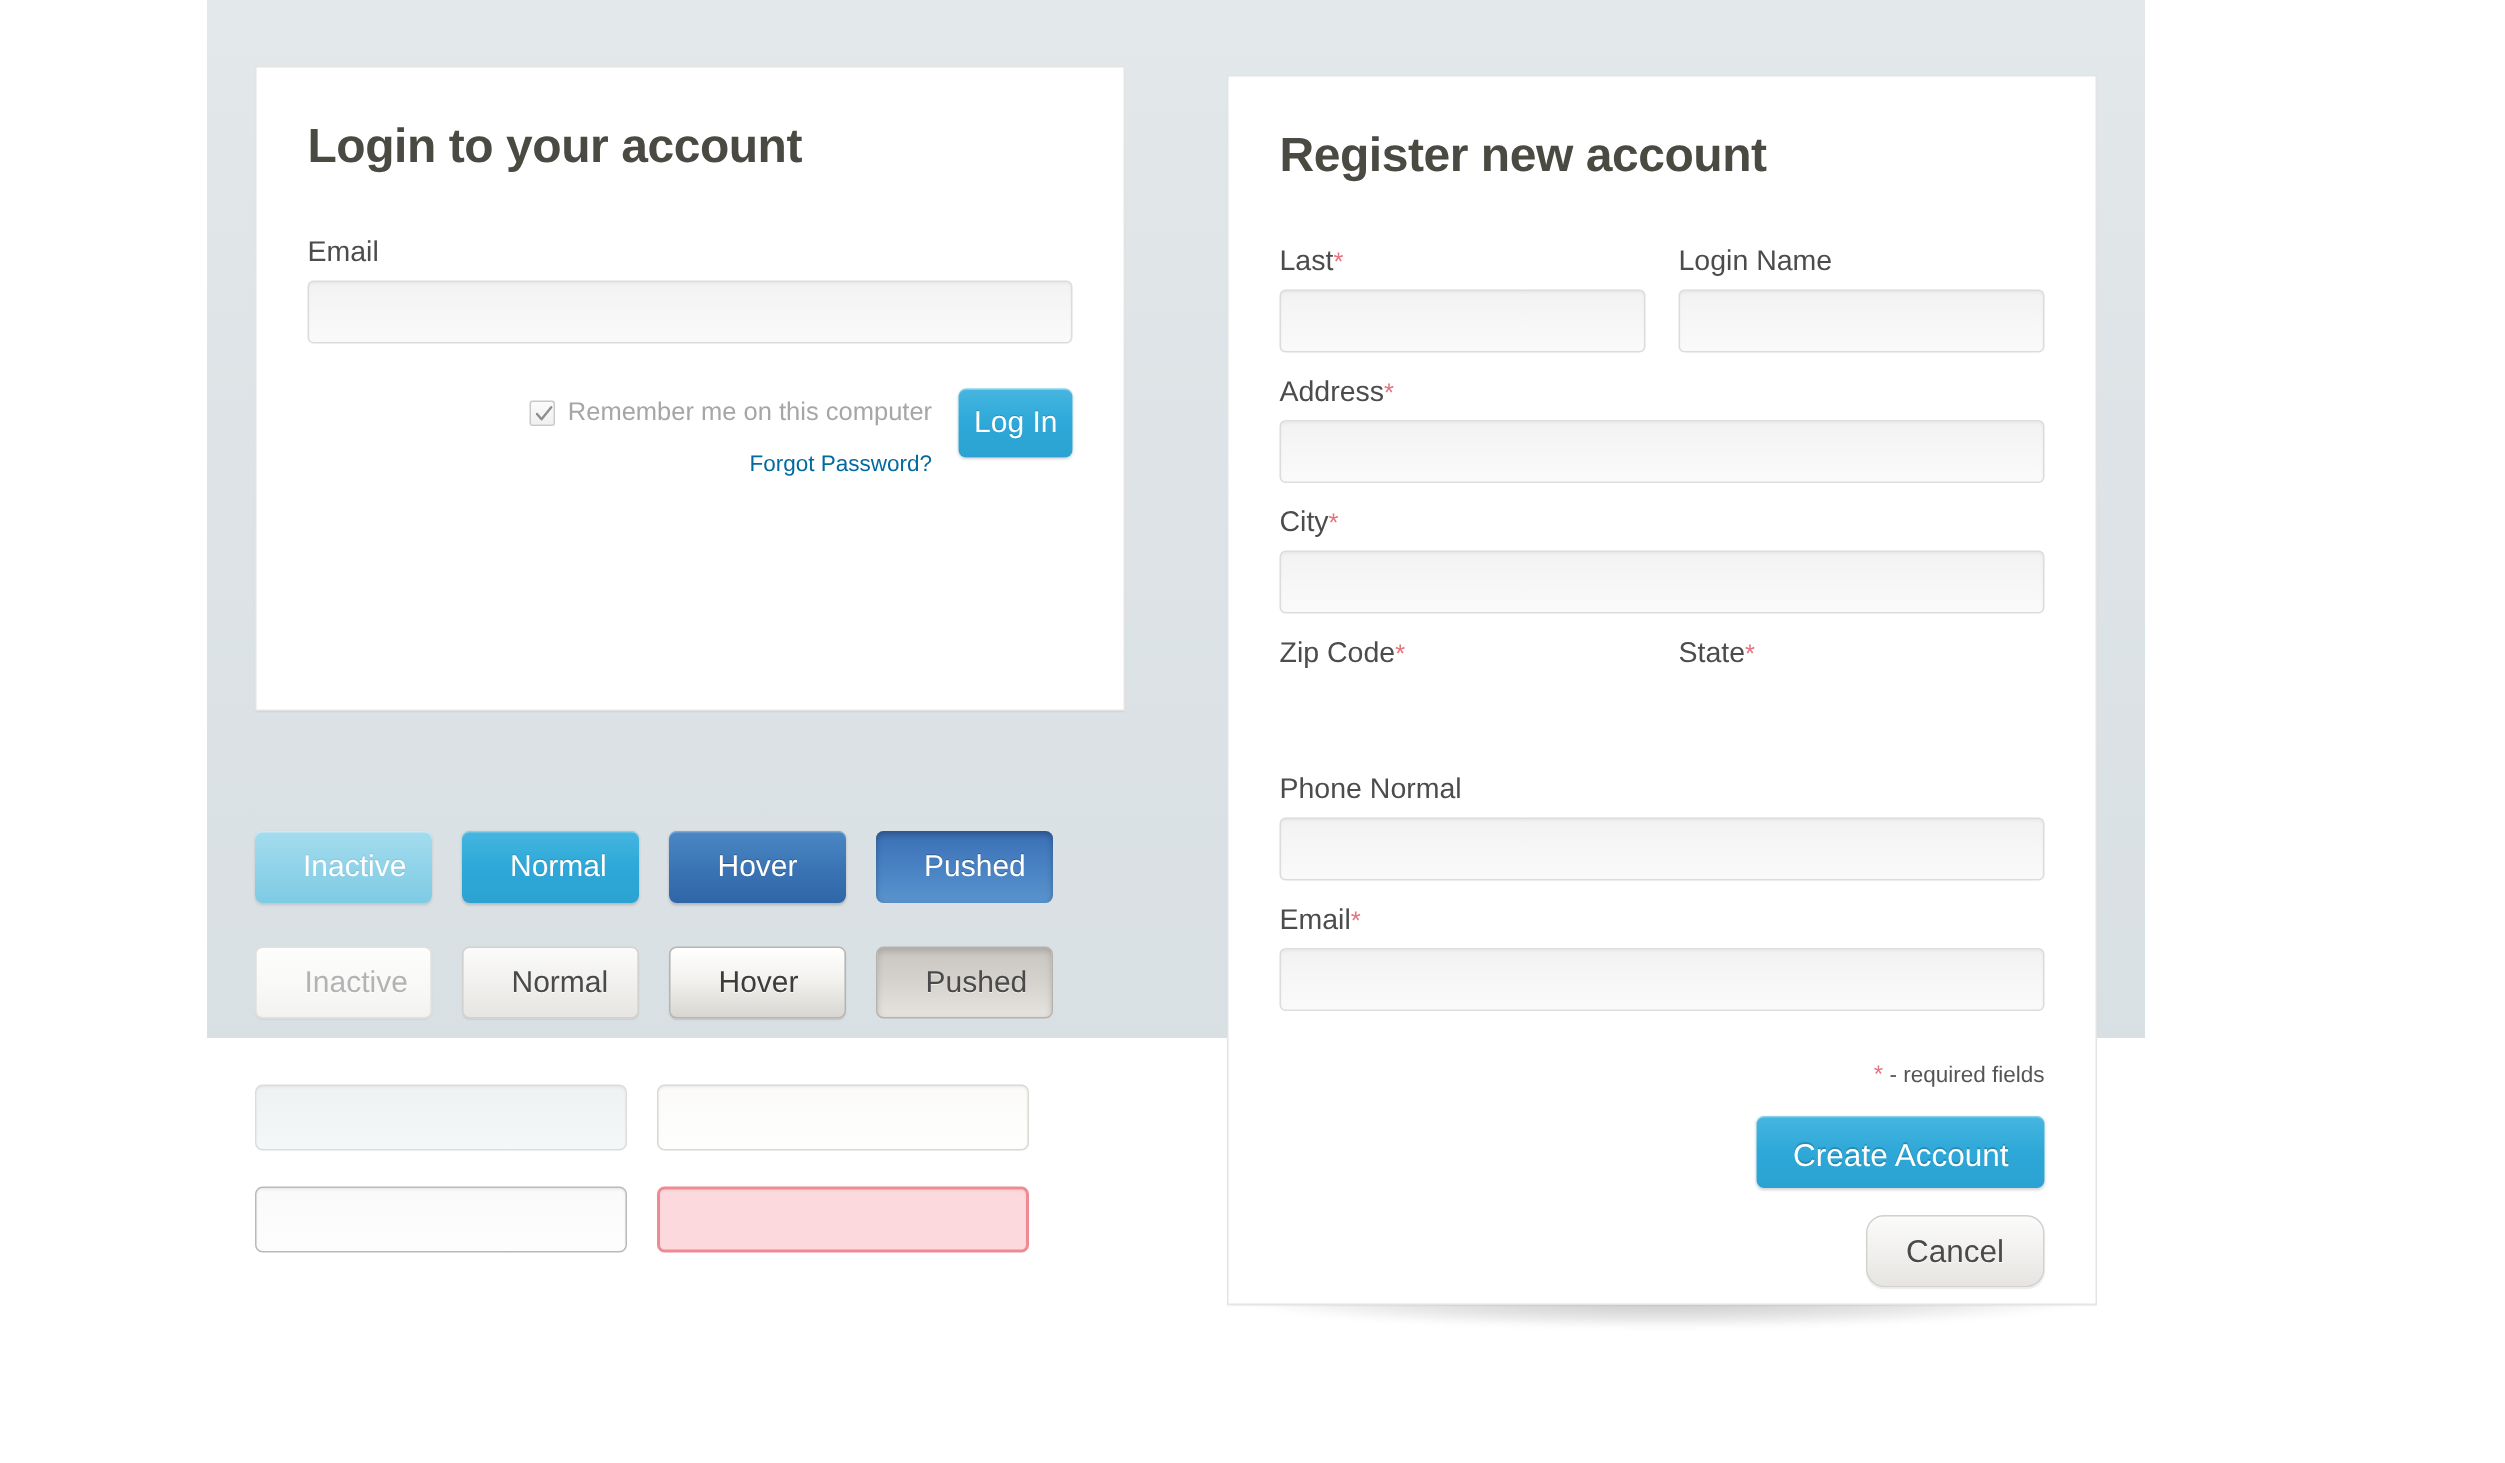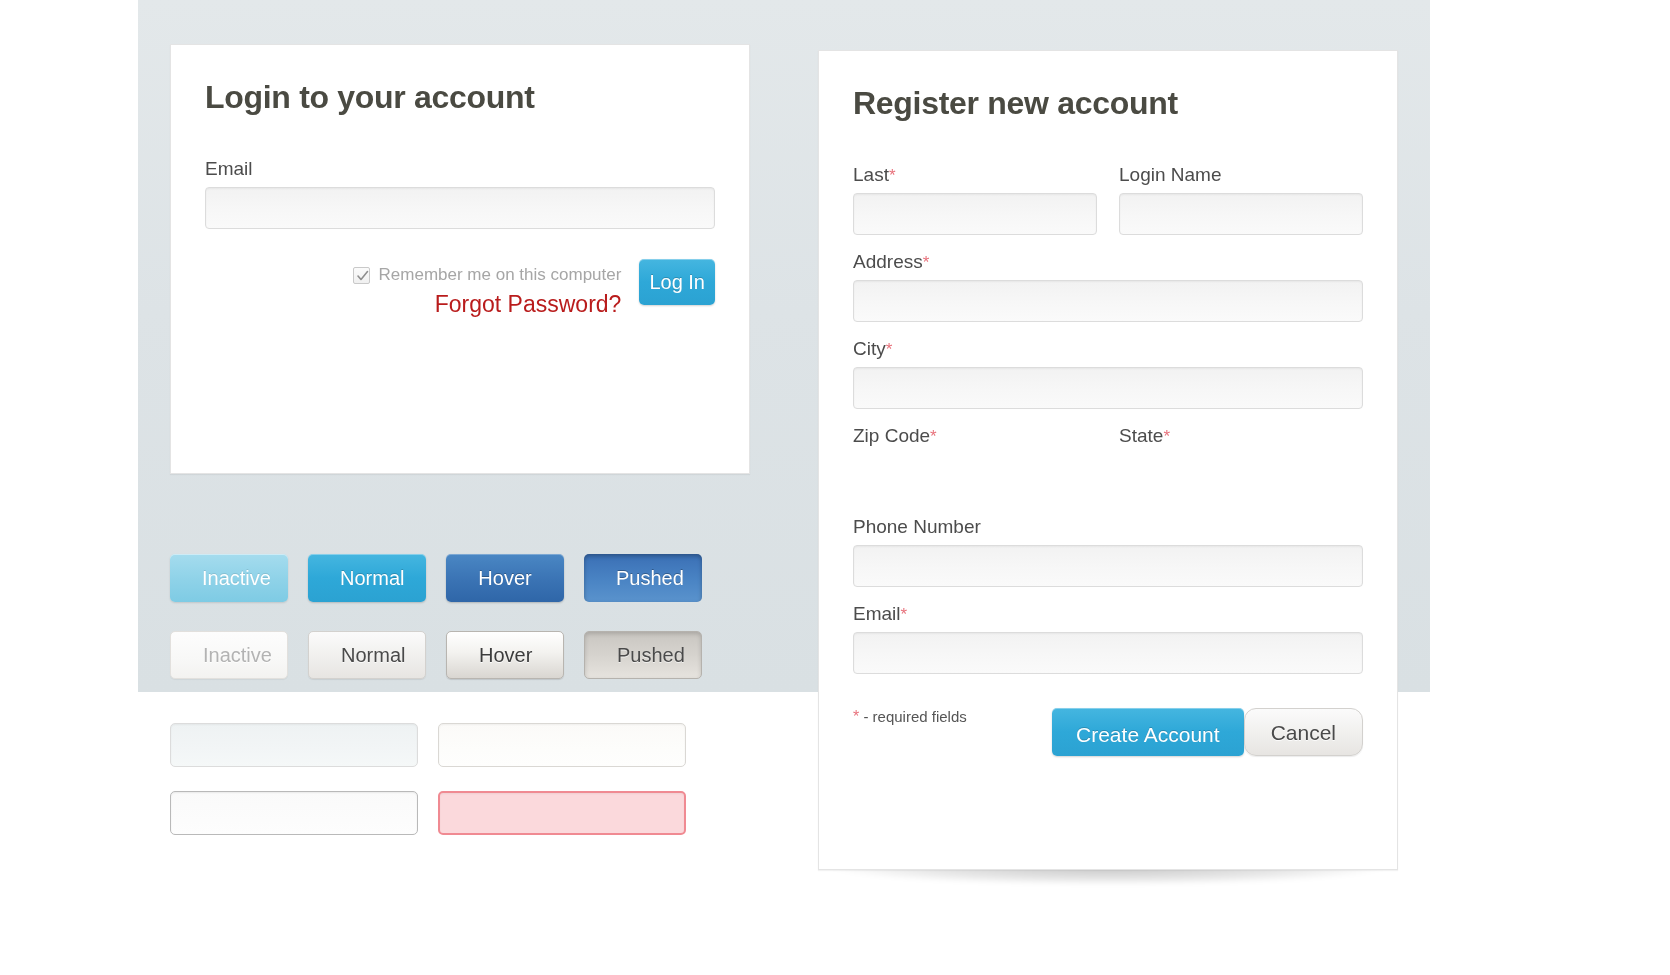--- a/index.html
+++ b/index.html
@@ -92,23 +92,23 @@
     border: 1px solid #c9c9c9;
     border-radius: 2px;
     background: linear-gradient(180deg,#fbfbfb,#f0f0f0);
     position: relative;
     flex: none;
   }
   .checkbox svg { position: absolute; left: 1px; top: 0px; }
   .remember-text { font-size: 17px; color: #a6a6a6; }
   .forgot-link {
     display: block;
-    margin-top: 6px;
-    font-size: 23px;
-    color: #b91c1c;
+    margin-top: 16px;
+    font-size: 15px;
+    color: #0369a1;
     text-decoration: none;
   }
 
   
   .btn {
     border: 0;
     border-radius: 5px;
     font-family: inherit;
     font-size: 20px;
     cursor: pointer;
@@ -191,22 +191,24 @@
     border: 1px solid #dcdcdc;
   }
   .inp-normal   { background: linear-gradient(180deg,#eef2f3 0%, #f2f5f6 60%, #f5f8f8 100%); box-shadow: inset 0 1px 2px rgba(0,0,0,.05); }
   .inp-hover    { background: linear-gradient(180deg,#fbfaf8 0%, #fdfdfb 60%, #fefefd 100%); border-color:#dad8d4; box-shadow: inset 0 1px 2px rgba(0,0,0,.05); }
   .inp-focus    { background: linear-gradient(180deg,#fafafa 0%, #fdfdfd 100%); border-color:#b9b9b9; box-shadow: inset 0 1px 2px rgba(0,0,0,.07); }
   .inp-error    { background: #fbd9dc; border: 2px solid #f08a92; box-shadow: inset 0 1px 2px rgba(0,0,0,.05); }
 
   
   .register-actions {
     display: flex;
-    align-items: flex-start;
+    align-items: flex-end;
+    gap: 18px;
     margin-top: 34px;
+    flex-direction: column;
   }
   .required-note {
     font-size: 15px;
     color: #555555;
     flex: 1;
   }
   .required-note .req { font-size: 16px; }
   #create-account-button { height: 48px; padding: 16px 24px; font-size: 21px; }
   #cancel-button { height: 48px; padding: 0 26px; font-size: 21px; border-radius: 12px; }
 
@@ -297,21 +299,21 @@
           <label class="field-label"><span>Zip Code</span><span class="req">*</span></label>
           <div class="spacer-blank"></div>
         </div>
         <div class="field-group">
           <label class="field-label"><span>State</span><span class="req">*</span></label>
           <div class="spacer-blank"></div>
         </div>
       </div>
 
       <div class="field-group">
-        <label class="field-label">Phone Number</label>
+        <label class="field-label">Phone Normal</label>
         <input class="text-input" type="text" style="">
       </div>
 
       <div class="field-group">
         <label class="field-label"><span>Email</span><span class="req">*</span></label>
         <input class="text-input" type="text" style="">
       </div>
 
       <div class="register-actions">
         <span class="required-note"><span class="req">*</span> <span>- required fields</span></span>

